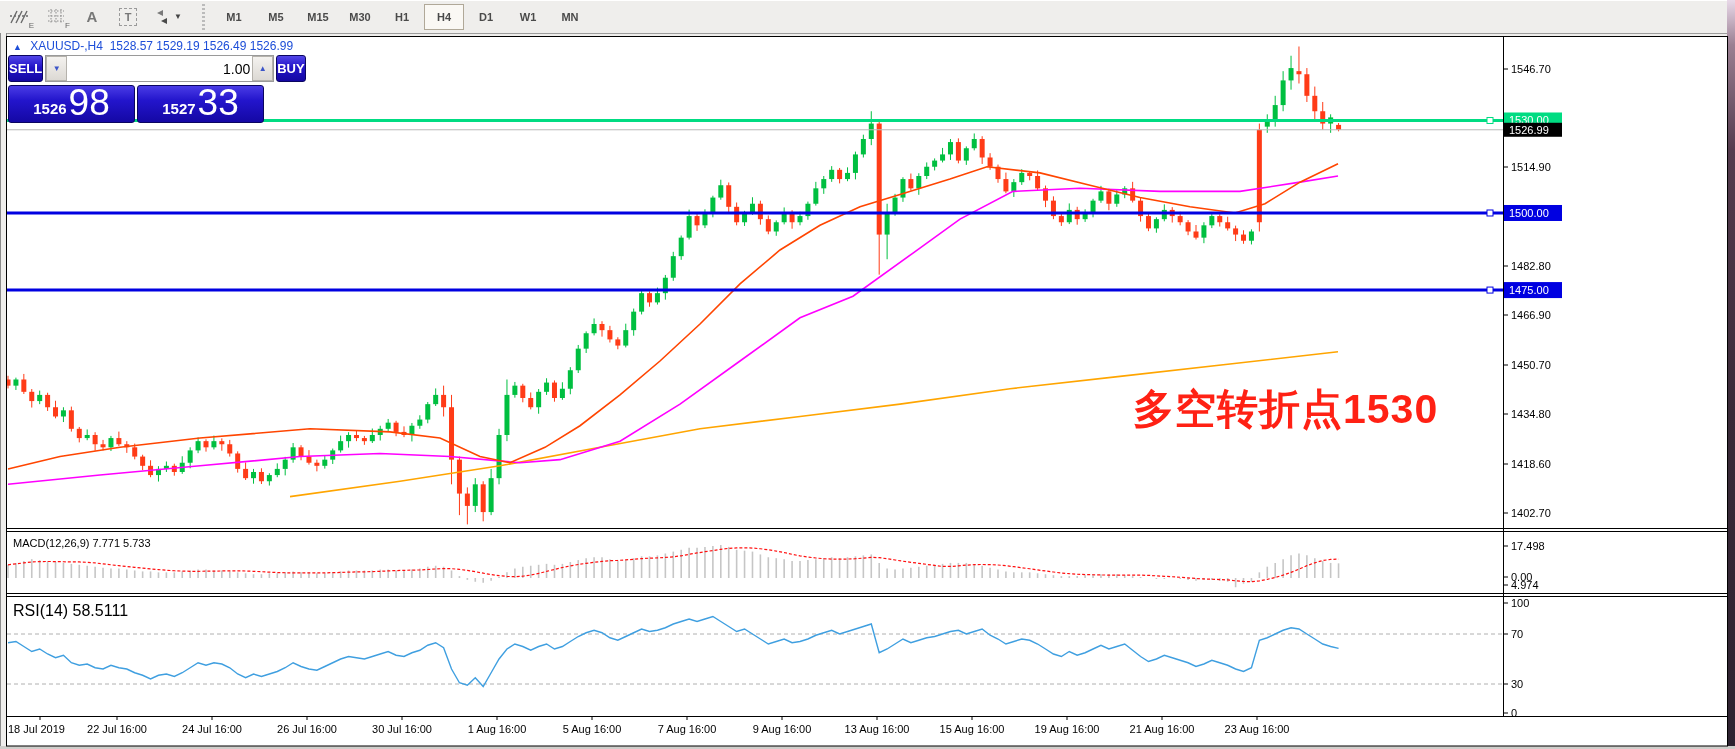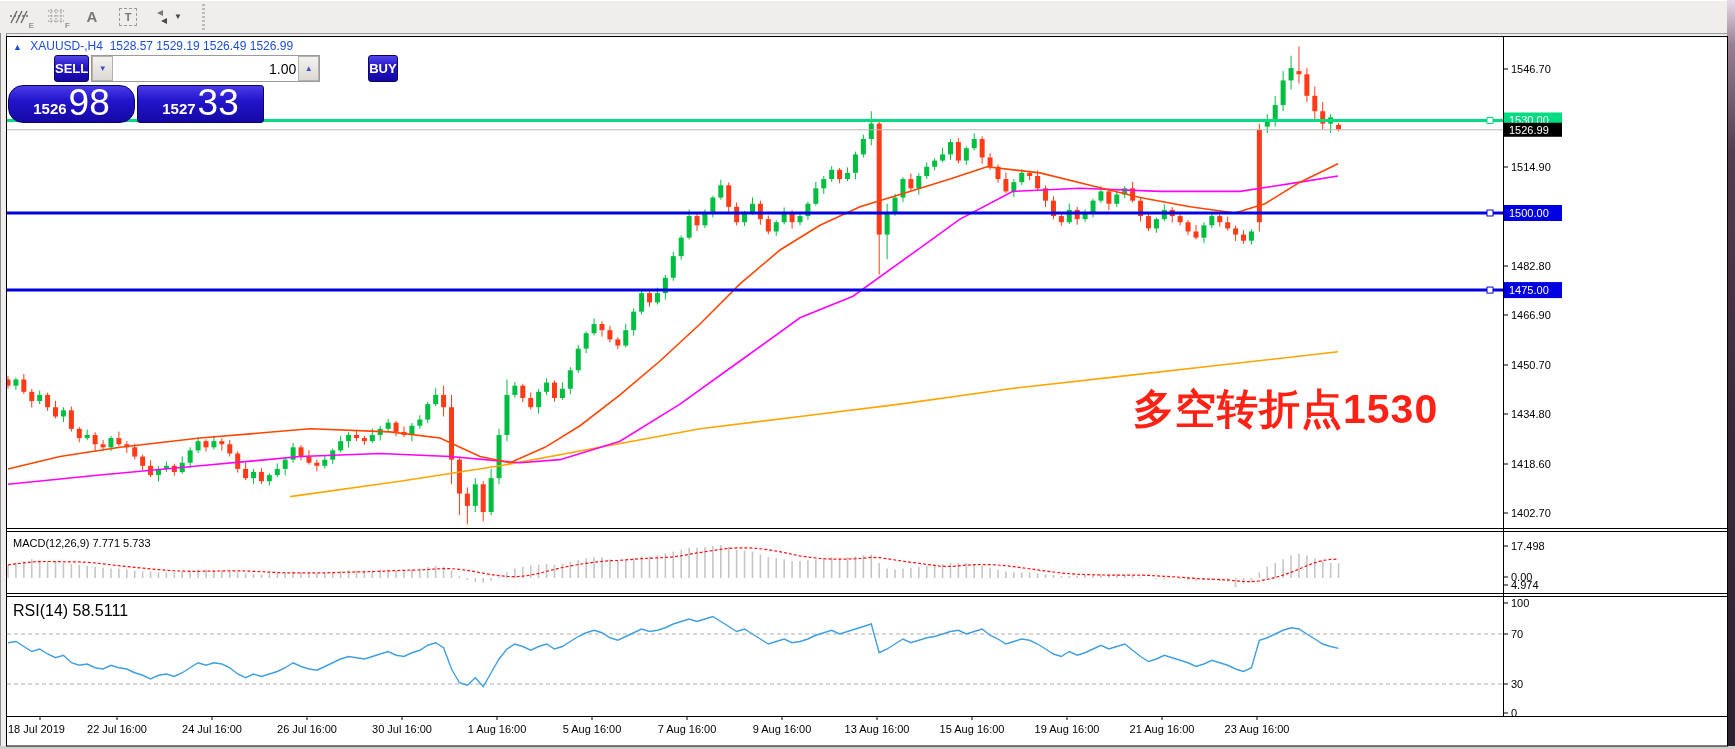--- a/index.html
+++ b/index.html
@@ -29,31 +29,31 @@
   #macd-label{position:absolute;left:13px;top:537px;font-size:11px;color:#000;z-index:5;}
   #rsi-label{position:absolute;left:13px;top:602px;font-size:16px;color:#000;z-index:5;}
   #cn-note{position:absolute;left:1133px;top:382px;font-size:41px;font-weight:bold;z-index:6;
            font-family:"Liberation Sans","DejaVu Sans",sans-serif;letter-spacing:1px;}
   
   #trade-panel{position:absolute;left:8px;top:55px;width:258px;z-index:7;}
   #tp-row1{display:flex;height:29px;}
   .tp-btn{width:63px;height:27px;border-radius:3px;color:#fff;font-size:13px;font-weight:bold;
           display:flex;align-items:center;justify-content:center;
           background:linear-gradient(180deg,#5246e8 0%,#2213c8 45%,#1407a2 100%);
-          border:1px solid #0a0560;box-sizing:border-box;margin-left:46px;}
+          border:1px solid #0a0560;box-sizing:border-box;}
   #tp-spin{flex:1;margin:0 2px;height:27px;display:flex;border:1px solid #9a9a9a;background:#fff;box-sizing:border-box;}
   .spin-btn{width:21px;background:linear-gradient(180deg,#f4f2ef,#dcd9d4);border:1px solid #b5b2ac;
             display:flex;align-items:center;justify-content:center;font-size:8px;color:#3c55c8;box-sizing:border-box;}
   #vol-input{flex:1;border:0;outline:0;text-align:right;font-size:14px;min-width:0;
              font-family:"Liberation Sans",sans-serif;}
   #tp-row2{display:flex;margin-top:1px;}
   .tp-price{width:127px;height:38px;border-radius:3px;color:#fff;display:flex;align-items:flex-end;
             justify-content:center;padding-bottom:1px;box-sizing:border-box;
             background:linear-gradient(180deg,#4a3ce6 0%,#2315cc 40%,#1408a4 100%);border:1px solid #0a0560;}
-  .tp-price:first-child{margin-right:2px;border-radius:15px;}
+  .tp-price:first-child{margin-right:2px;}
   .tp-major{font-size:15px;font-weight:bold;line-height:1.6;margin-right:2px;}
   .tp-minor{font-size:37px;font-weight:normal;line-height:1.0;margin-top:40px;}
   svg text{font-family:"Liberation Sans","DejaVu Sans",sans-serif;}
 </style>
 </head>
 <body>
 
 <div id="toolbar">
   <span class="tool">
     <svg width="22" height="20" viewBox="0 0 22 20">
@@ -80,20 +80,31 @@
     <span style="border:1px dashed #9a9a9a;width:16px;height:16px;display:flex;align-items:center;justify-content:center;font-size:11px;font-weight:bold;color:#777;">T</span>
   </span>
   <span class="tool" style="width:40px;">
     <svg width="18" height="16" viewBox="0 0 18 16">
       <path d="M3 4 L9 1 L9 7 Z" fill="#7a7a7a"></path>
       <path d="M7 12 L13 9 L13 15 Z" fill="#4a4a4a"></path>
     </svg>
     <span style="font-size:8px;color:#444;margin-left:2px;">▼</span>
   </span>
   <span class="drag-dots"></span>
+  <span id="tf-group" style="display:flex;">
+      <div class="tfbtn">M1</div>
+      <div class="tfbtn">M5</div>
+      <div class="tfbtn">M15</div>
+      <div class="tfbtn">M30</div>
+      <div class="tfbtn">H1</div>
+      <div class="tfbtn active">H4</div>
+      <div class="tfbtn">D1</div>
+      <div class="tfbtn">W1</div>
+      <div class="tfbtn">MN</div>
+    </span>
 </div>
 
 <div id="left-strip"></div>
 <div id="right-strip"></div>
 <div id="bottom-strip"></div>
 
 <svg id="chart-svg" width="1735" height="749" style="position:absolute;left:0;top:0;z-index:1;">
   <defs>
     <clipPath id="plotclip">
         <rect x="7" y="37" width="1496" height="491"></rect>

